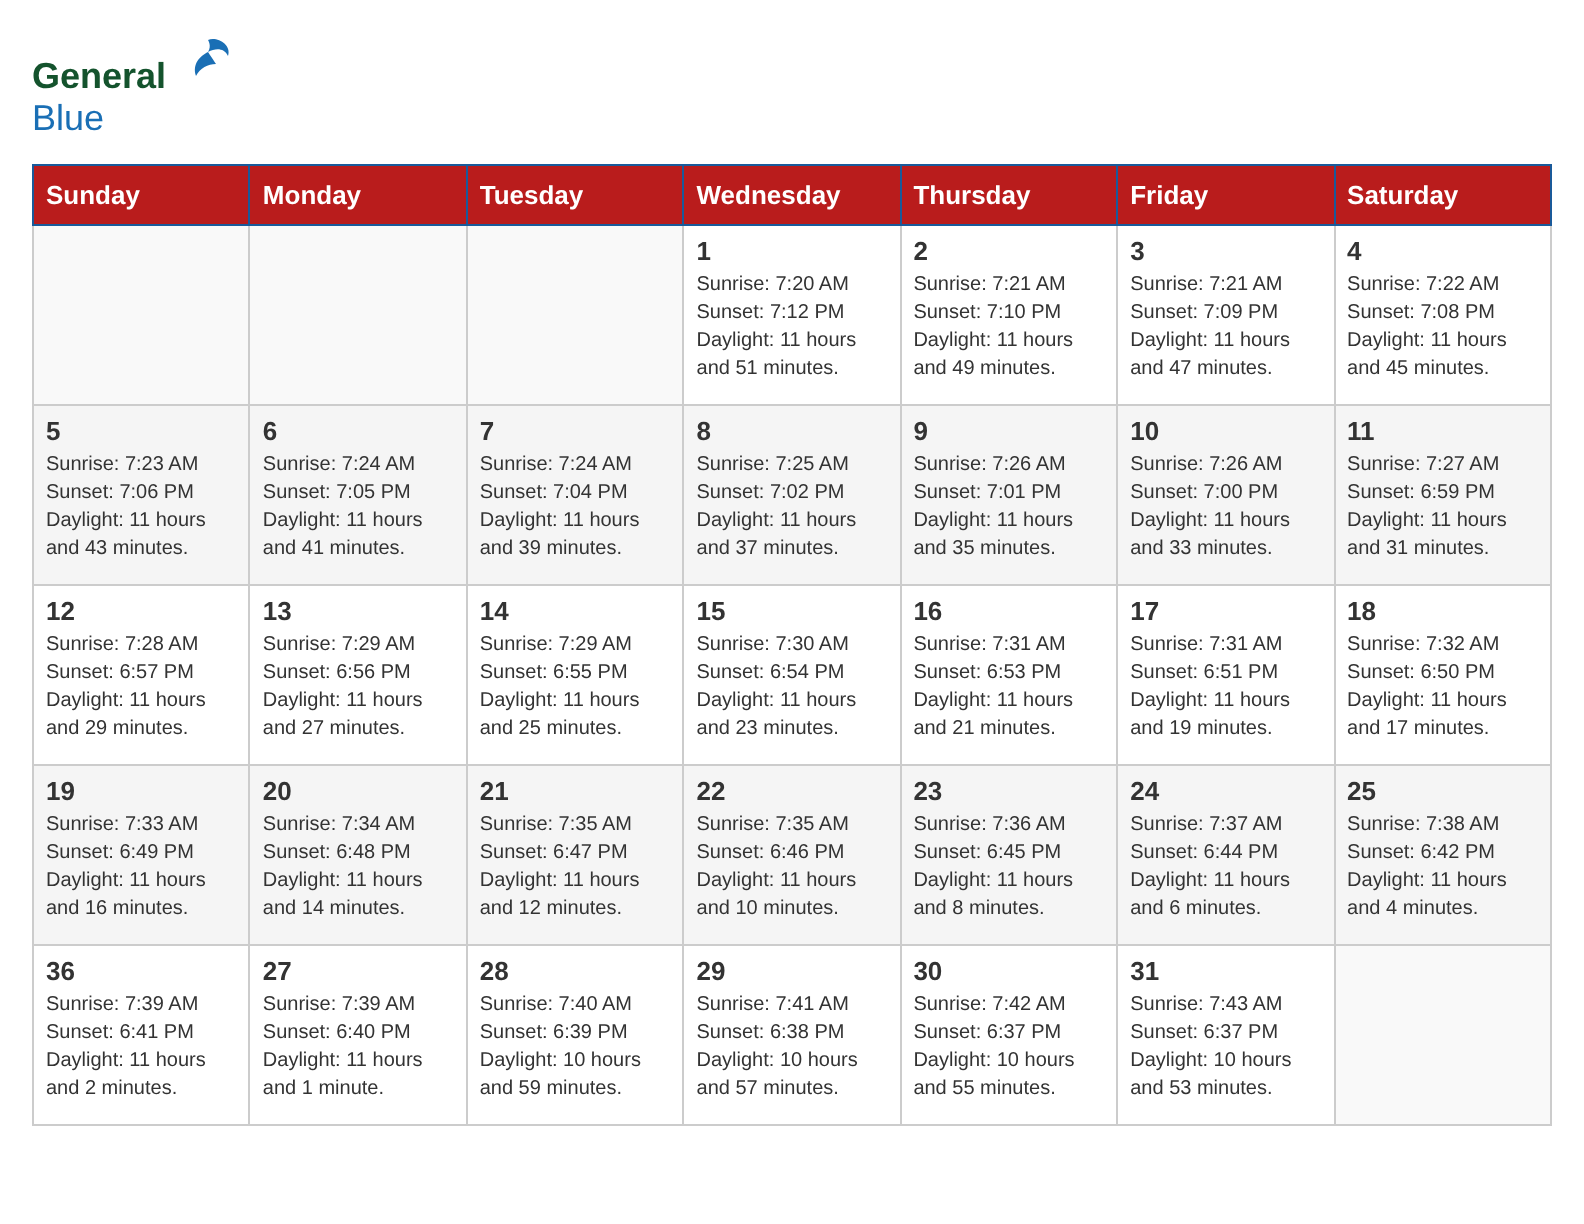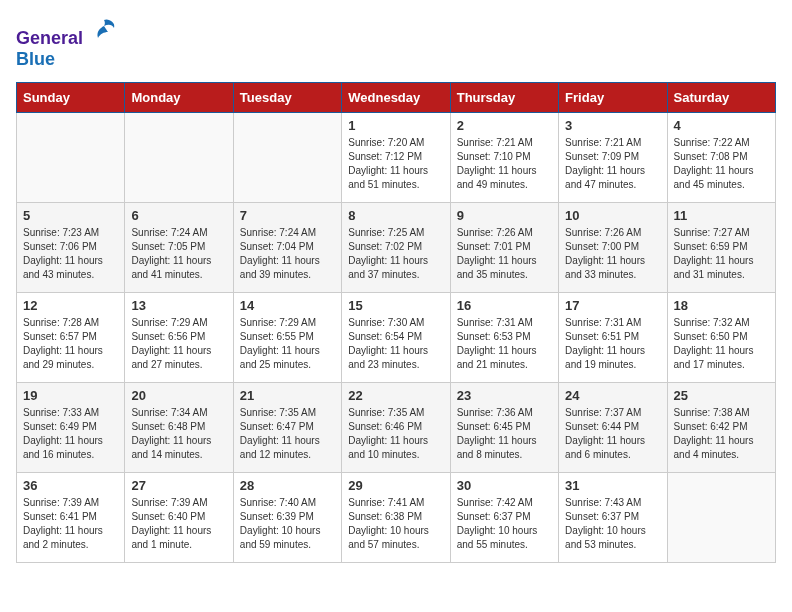--- a/index.html
+++ b/index.html
@@ -16,25 +16,25 @@
       justify-content: space-between;
       margin-bottom: 12px;
     }
     .logo {
       display: flex;
       align-items: center;
     }
     .logo-text-general {
       font-size: 18px;
       font-weight: bold;
-      color: #4c1d95;
+      color: #14532d;
     }
     .logo-text-blue {
       font-size: 18px;
-      font-weight: bold;
+      font-weight: normal;
       color: #1a6fb5;
     }
     .logo-icon {
       width: 28px;
       height: 28px;
       margin-left: 2px;
     }
     .title-block {
       text-align: right;
     }

